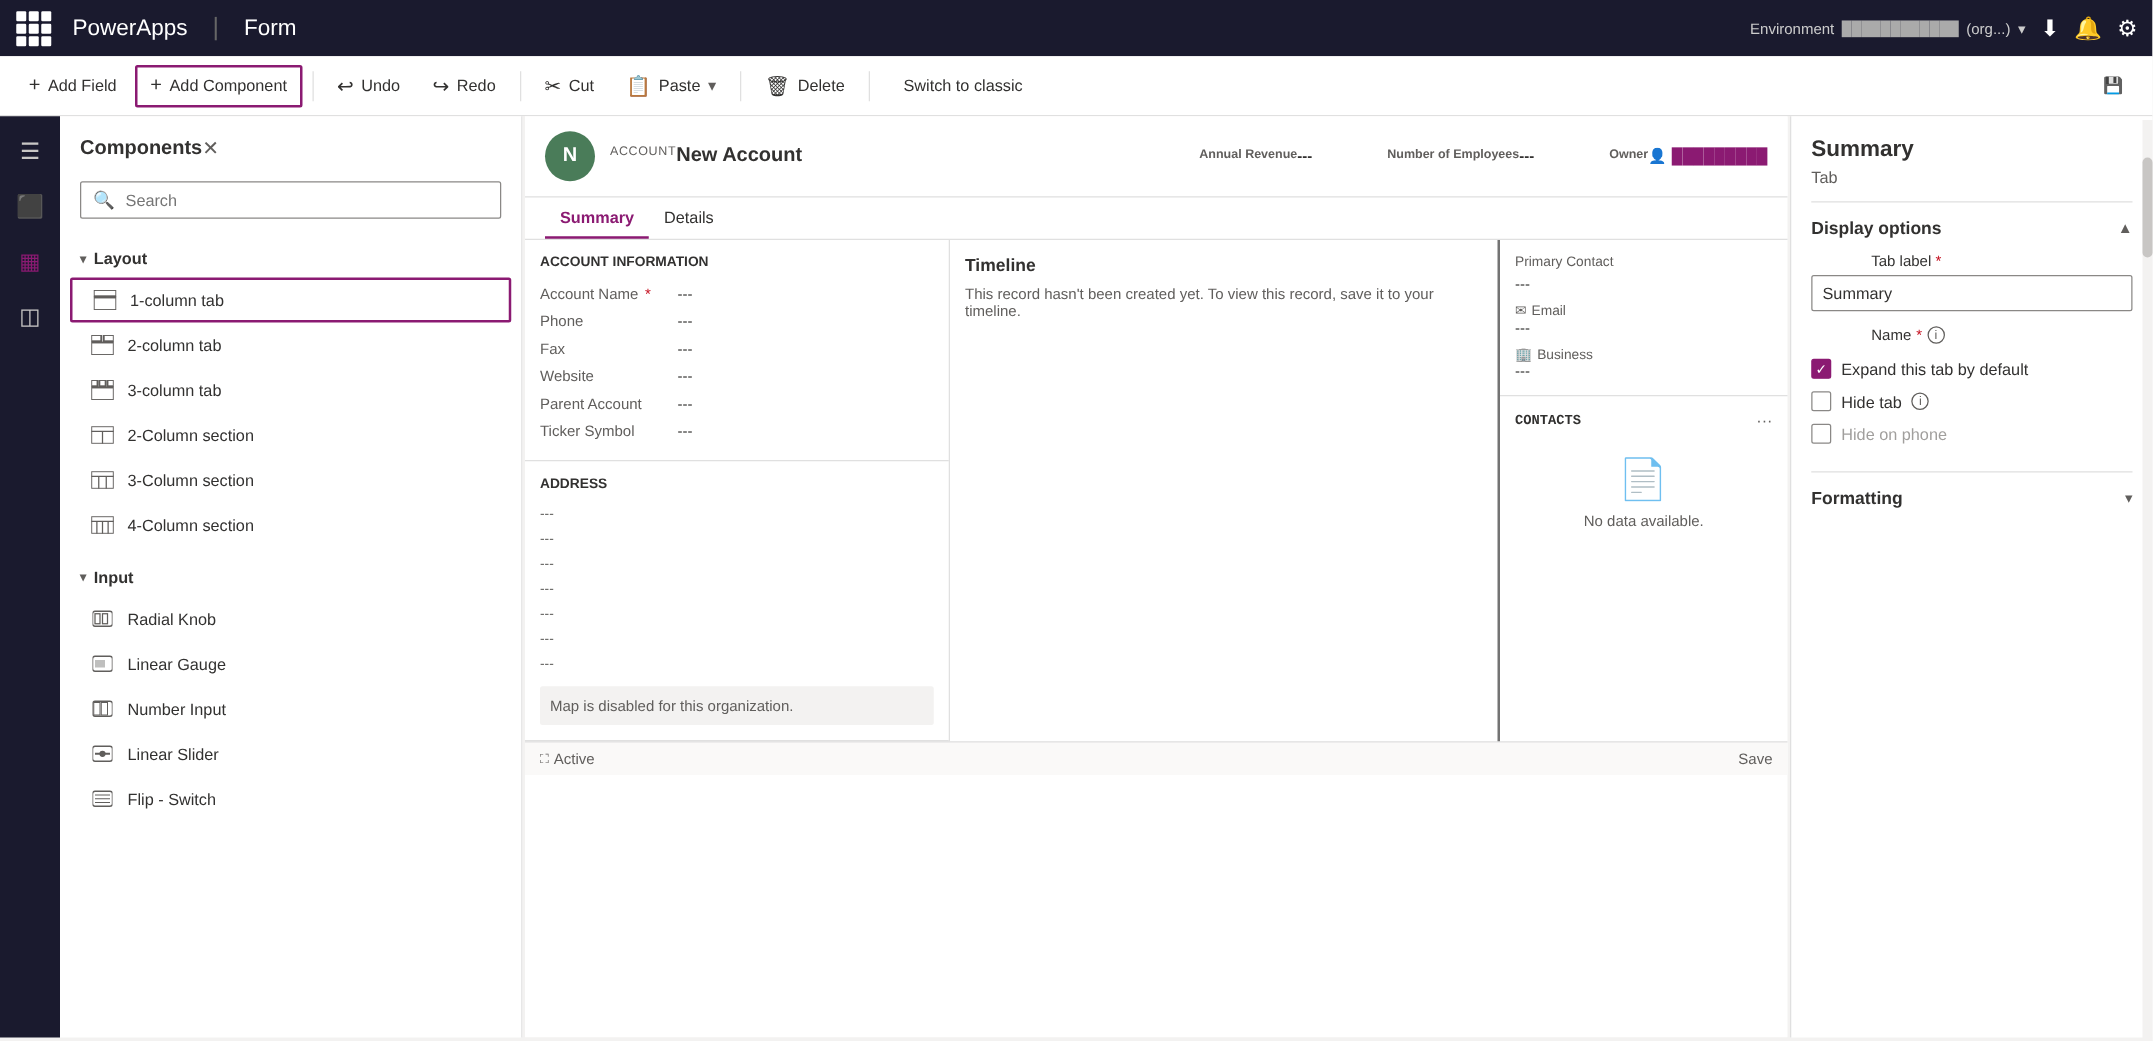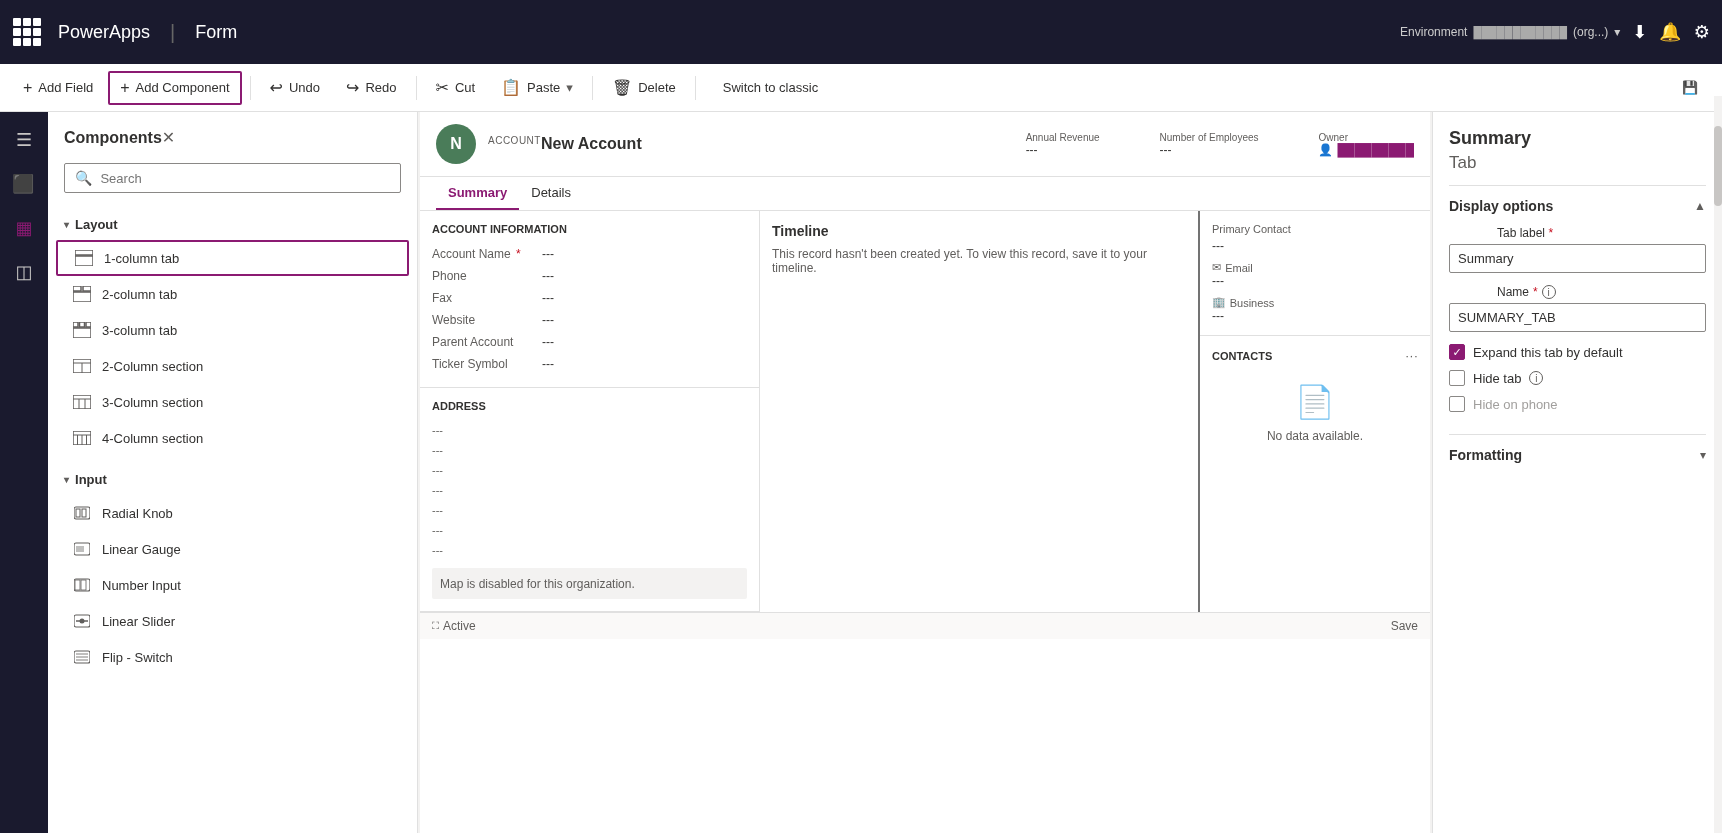--- a/index.html
+++ b/index.html
@@ -1,20 +1,20 @@
 <!DOCTYPE html>
 <html><head>
   <meta charset="utf-8">
   <style>
     * { box-sizing: border-box; margin: 0; padding: 0; }
     body { font-family: 'Segoe UI', sans-serif; font-size: 13px; background: #f3f2f1; overflow: hidden; width: 1722px; height: 833px; }
 
     
     .topbar {
-      display: flex; align-items: center; background: #1a1a2e; height: 64px; padding: 0 12px; gap: 16px;
+      display: flex; align-items: center; background: #1a1a2e; height: 45px; padding: 0 12px; gap: 16px;
     }
     .topbar-waffle { width: 30px; height: 30px; display: flex; align-items: center; justify-content: center; cursor: pointer; }
     .waffle-grid { display: grid; grid-template-columns: repeat(3,8px); grid-template-rows: repeat(3,8px); gap: 2px; }
     .waffle-dot { width: 8px; height: 8px; background: white; border-radius: 1px; }
     .topbar-appname { color: white; font-size: 18px; font-weight: 300; }
     .topbar-separator { color: #666; font-size: 20px; margin: 0 4px; }
     .topbar-formname { color: white; font-size: 18px; font-weight: 300; }
     .topbar-right { margin-left: auto; display: flex; align-items: center; gap: 12px; }
     .env-selector { display: flex; align-items: center; gap: 6px; color: #ccc; font-size: 12px; cursor: pointer; }
     .topbar-icon { color: white; font-size: 18px; cursor: pointer; }
@@ -77,21 +77,21 @@
       display: flex; align-items: center; padding: 12px 16px; background: white; border-bottom: 1px solid #e0e0e0;
     }
     .account-avatar {
       width: 40px; height: 40px; border-radius: 50%; background: #4a7c59; display: flex; align-items: center; justify-content: center;
       color: white; font-size: 16px; font-weight: 600; margin-right: 12px; flex-shrink: 0;
     }
     .account-info { display: flex; flex-direction: row; }
     .account-type { font-size: 10px; color: #605e5c; text-transform: uppercase; letter-spacing: 0.5px; }
     .account-name { font-size: 16px; font-weight: 600; color: #323130; }
     .header-fields { display: flex; gap: 60px; margin-left: auto; }
-    .header-field { display: flex; flex-direction: column; }
+    .header-field { display: flex; flex-direction: row; font-weight: bold; }
     .header-field-label { font-size: 10px; color: #605e5c; }
     .header-field-value { font-size: 12px; color: #323130; }
 
     .form-tabs { display: flex; border-bottom: 1px solid #e0e0e0; padding: 0 16px; }
     .form-tab {
       padding: 8px 12px; font-size: 13px; cursor: pointer; color: #323130; border-bottom: 2px solid transparent;
     }
     .form-tab.active { border-bottom: 2px solid #8b1a72; color: #8b1a72; font-weight: 600; }
 
     .form-body { display: flex; padding: 0; }
@@ -105,21 +105,21 @@
     .form-field-label { width: 110px; font-size: 12px; color: #605e5c; flex-shrink: 0; }
     .form-field-value { font-size: 12px; color: #323130; }
     .form-field-required { color: #c50f1f; margin-left: 2px; }
 
     .timeline-section { padding: 12px; }
     .timeline-title { font-size: 14px; font-weight: 600; color: #323130; margin-bottom: 8px; }
     .timeline-empty { font-size: 12px; color: #605e5c; }
 
     .contacts-section { padding: 12px; border-top: 1px solid #e0e0e0; }
     .contacts-header { display: flex; justify-content: space-between; align-items: center; }
-    .contacts-title { font-size: 11px; font-weight: 600; text-transform: uppercase; color: #323130; }
+    .contacts-title { font-size: 11px; font-weight: 600; text-transform: uppercase; color: #323130; font-family: Liberation Mono, monospace; }
     .contacts-dots { color: #605e5c; cursor: pointer; }
     .contacts-empty { display: flex; flex-direction: column; align-items: center; justify-content: center; padding: 20px; }
     .contacts-icon { font-size: 32px; color: #605e5c; margin-bottom: 8px; }
     .contacts-text { font-size: 12px; color: #605e5c; }
 
     .primary-contact-section { padding: 12px; }
     .primary-contact-label { font-size: 11px; color: #605e5c; margin-bottom: 4px; }
     .primary-contact-value { font-size: 12px; color: #323130; }
     .email-section { margin-top: 8px; }
     .email-icon { font-size: 11px; color: #605e5c; }
@@ -133,21 +133,21 @@
 
     
     .right-panel {
       width: 290px; background: white; border-left: 1px solid #e0e0e0; display: flex; flex-direction: column;
       flex-shrink: 0; overflow-y: auto;
     }
     .right-panel::-webkit-scrollbar { width: 6px; }
     .right-panel::-webkit-scrollbar-thumb { background: #c8c6c4; border-radius: 3px; }
 
     .panel-section-title { font-size: 18px; font-weight: 600; color: #323130; padding: 16px 16px 4px 16px; }
-    .panel-subtitle { font-size: 17px; color: #605e5c; padding: 0 32px 12px 16px; }
+    .panel-subtitle { font-size: 13px; color: #605e5c; padding: 0 32px 12px 16px; }
     .panel-divider { height: 1px; background: #e0e0e0; margin: 0 16px; }
 
     .panel-section { padding: 12px 16px; }
     .panel-section-header {
       display: flex; align-items: center; justify-content: space-between; cursor: pointer; margin-bottom: 12px;
     }
     .panel-section-label { font-size: 14px; font-weight: 600; color: #323130; }
     .panel-chevron { font-size: 12px; color: #605e5c; }
 
     .panel-field { margin-bottom: 12px; }
@@ -583,21 +583,20 @@
         </div>
         <input type="text" class="panel-field-input" value="Summary" style="">
       </div>
 
       <div class="panel-field">
         <div class="panel-field-label" style="display:flex;align-items:center;gap:4px;">
           <span>Name</span>
           <span class="panel-field-required">*</span>
           <span class="info-icon">i</span>
         </div>
-        <input type="text" class="panel-field-input" value="SUMMARY_TAB" style="">
       </div>
 
       <div class="panel-checkbox-row">
         <div class="panel-checkbox checked"></div>
         <span class="panel-checkbox-label">Expand this tab by default</span>
       </div>
 
       <div class="panel-checkbox-row">
         <div class="panel-checkbox"></div>
         <span class="panel-checkbox-label">Hide tab</span>

